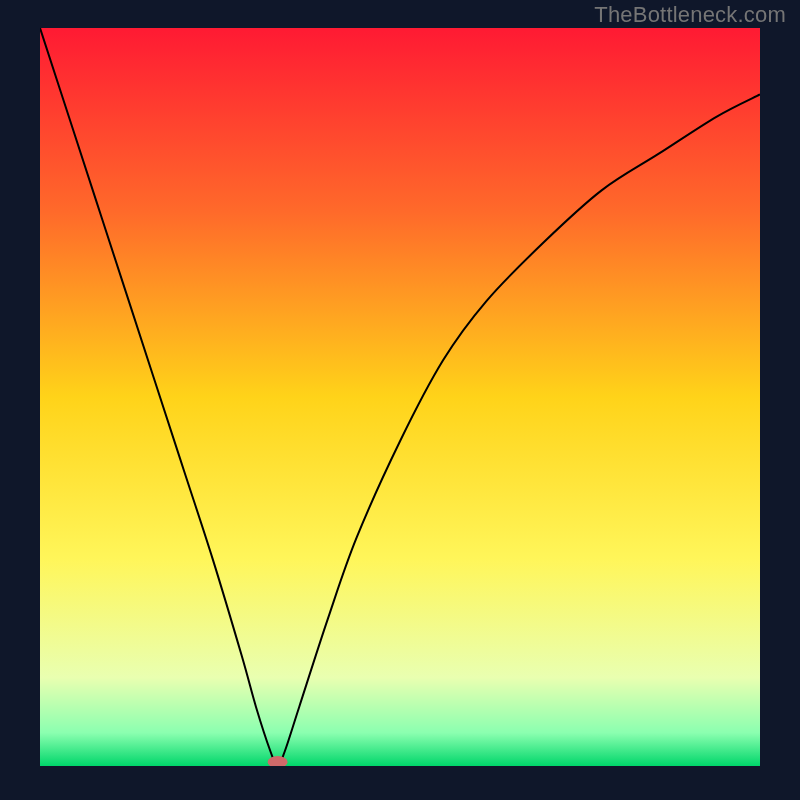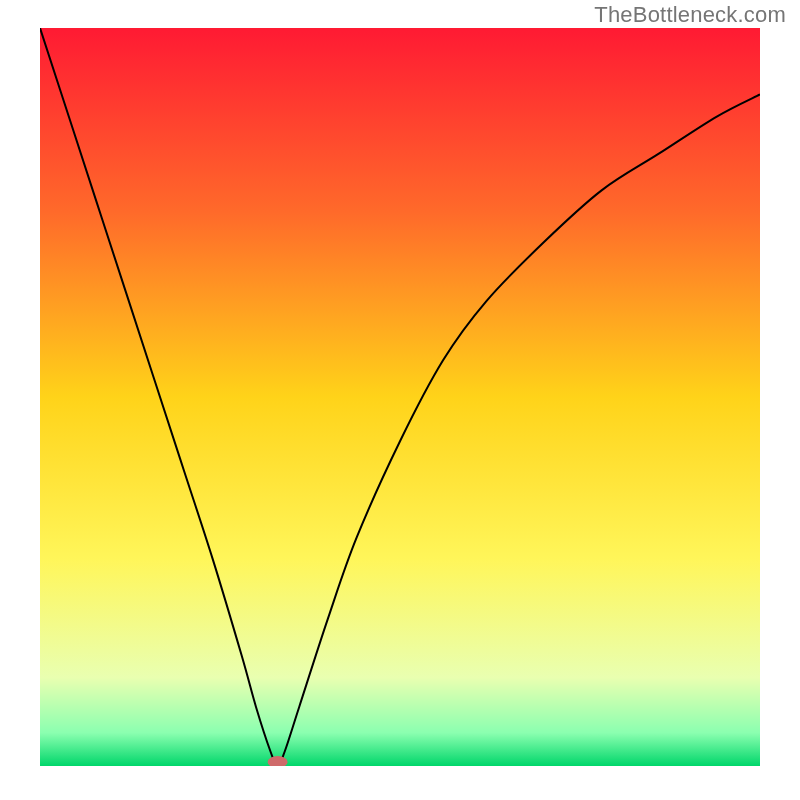--- a/index.html
+++ b/index.html
@@ -8,21 +8,21 @@
     width: 800px;
     height: 800px;
     overflow: hidden;
     background: #000;
     font-family: Arial, Helvetica, sans-serif;
   }
   .frame {
     position: relative;
     width: 800px;
     height: 800px;
-    background: #ffffff;
+    background: #0f172a;
   }
   .watermark {
     position: absolute;
     top: 2px;
     right: 14px;
     color: #757575;
     font-size: 22px;
     letter-spacing: 0.2px;
     font-weight: 400;
     z-index: 5;

